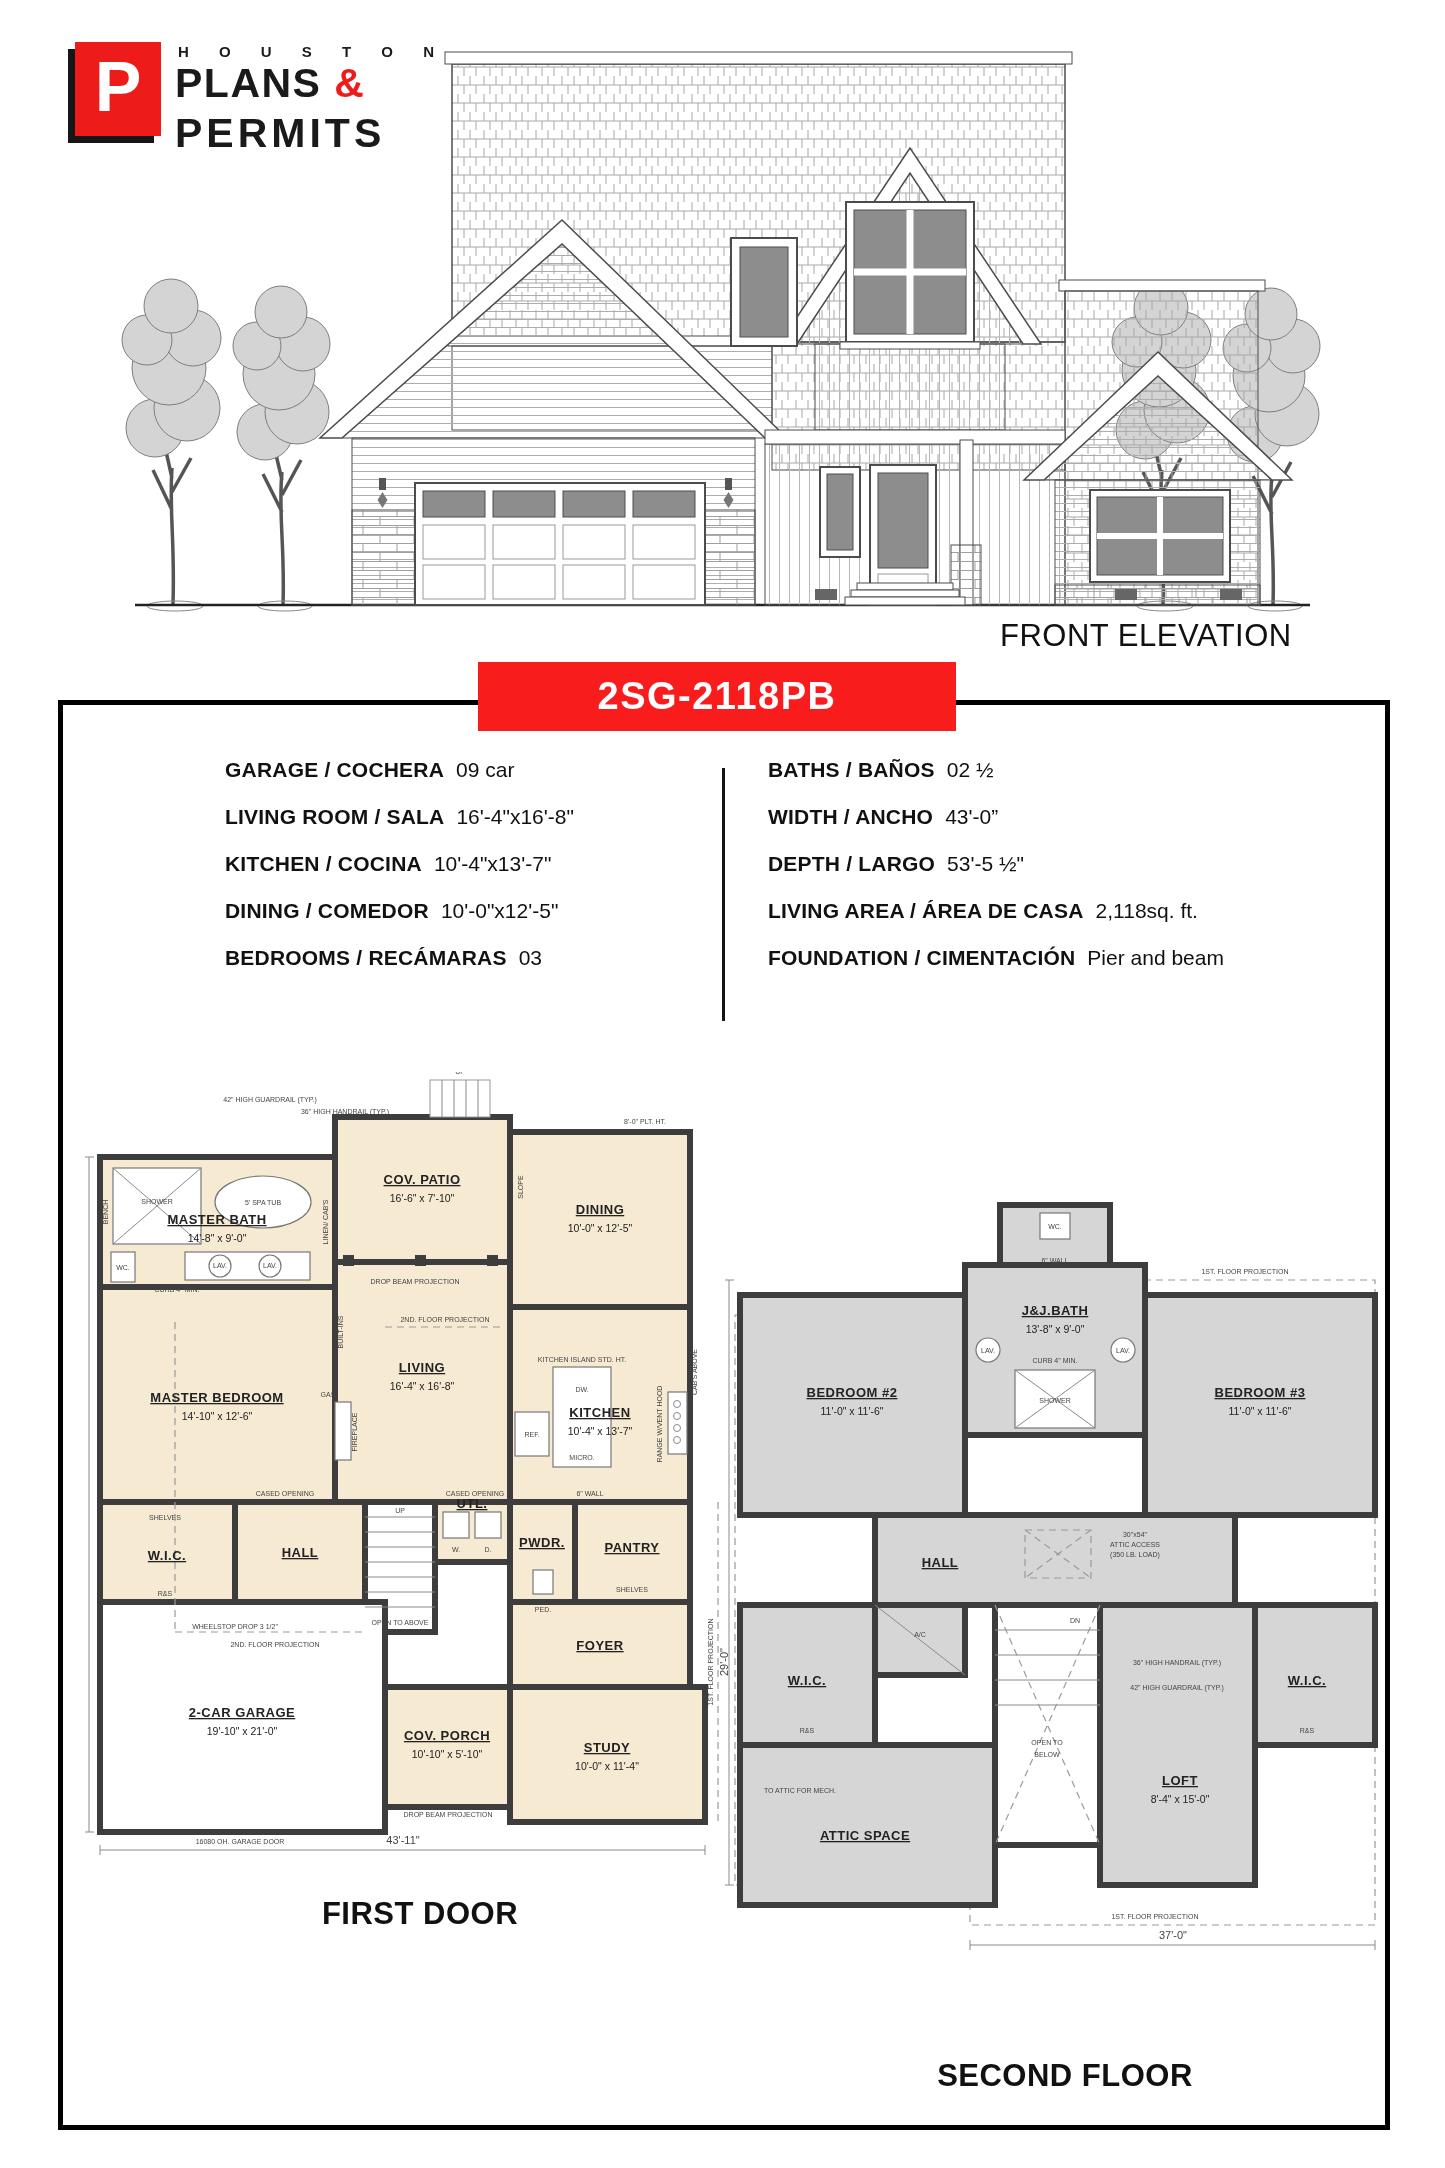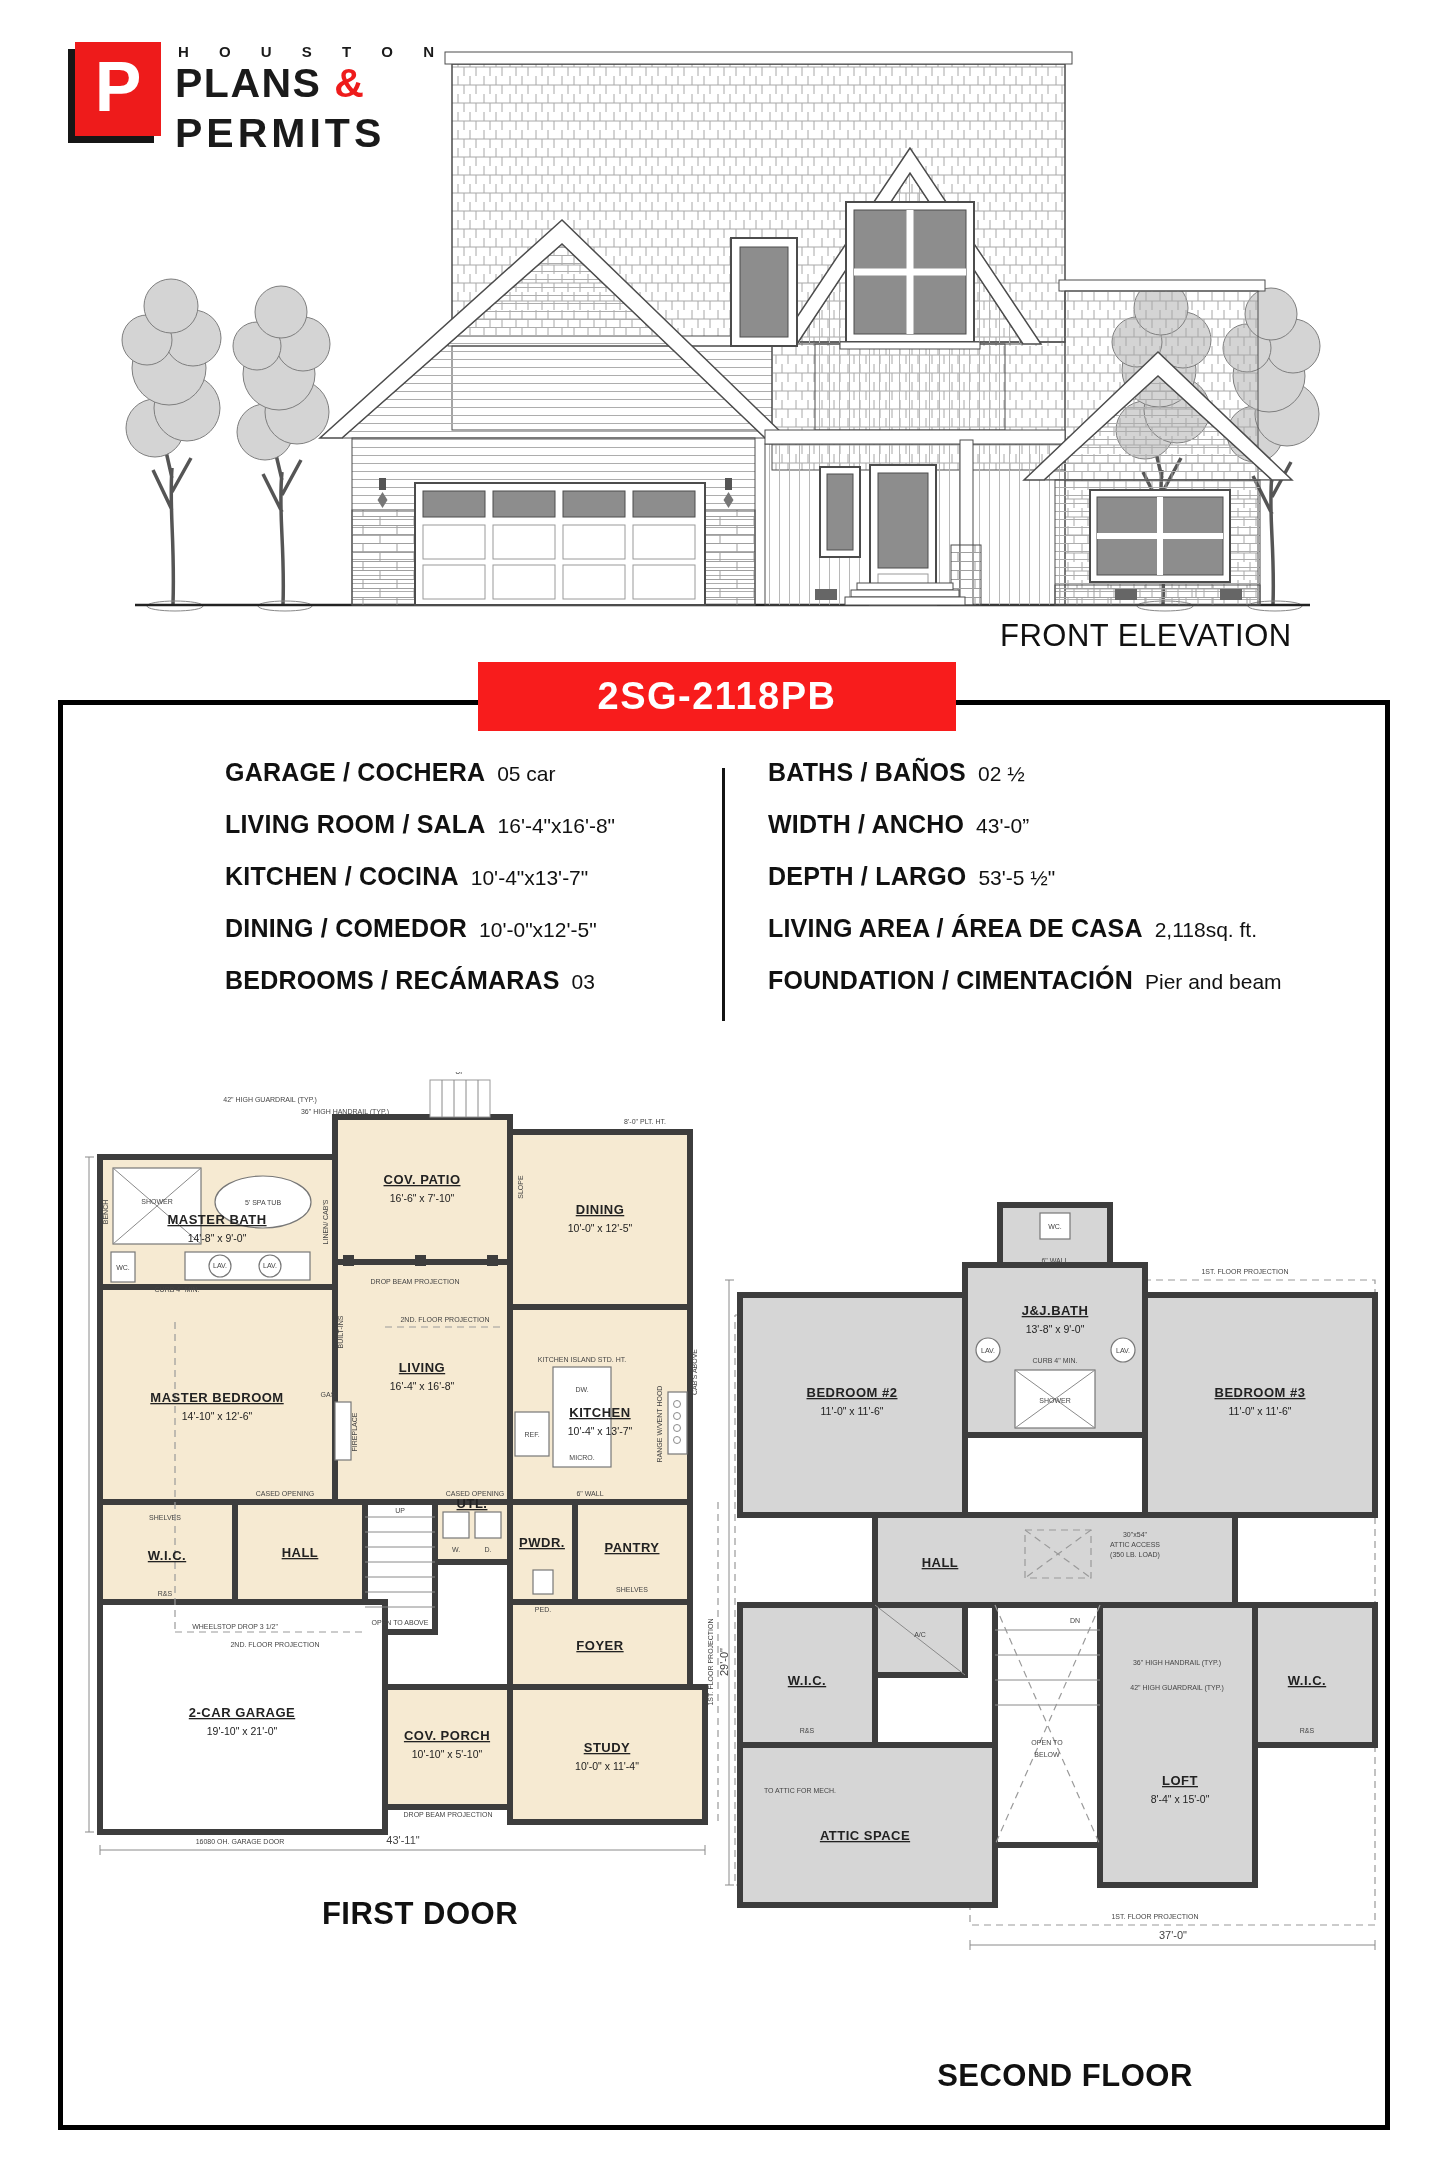--- a/index.html
+++ b/index.html
@@ -28,21 +28,21 @@
 
   .banner{left:465px;top:662px;width:478px;height:69px;background:#f81c1c;display:flex;
           align-items:center;justify-content:center;z-index:5;margin-left:13px;}
   .banner span{color:#fff;font-size:38px;font-weight:800;letter-spacing:1.5px;}
 
   .big-box{left:58px;top:700px;width:1322px;height:1420px;border:5px solid #000;background:#fff;z-index:1;}
 
   
   .spec-col{z-index:2;}
   .spec-row{display:flex;align-items:baseline;gap:12px;margin-bottom:23px;white-space:nowrap;}
-  .spec-label{font-weight:bold;font-size:25px;letter-spacing:0.2px;}
+  .spec-label{font-weight:bold;font-size:21px;letter-spacing:0.2px;}
   .spec-value{font-size:21px;}
   .spec-divider{left:722px;top:768px;width:3px;height:253px;background:#141414;z-index:2;}
 
   .floor-title{font-size:31px;font-weight:800;text-align:center;letter-spacing:0.5px;z-index:2;}
 
   svg{font-family:"Liberation Sans",sans-serif;}
   svg text{fill:#222;}
   .rn{font-size:13px;font-weight:bold;letter-spacing:0.5px;text-anchor:middle;text-decoration:underline;}
   .rd{font-size:10.5px;text-anchor:middle;}
   .ann{font-size:7px;fill:#444;text-anchor:middle;}
@@ -239,21 +239,21 @@
 
   <div class="abs big-box"></div>
 
   <div class="abs banner">
     <span>2SG-2118PB</span>
   </div>
 
   <div class="abs spec-col" style="left:225px;top:758px;">
     <div class="spec-row">
         <span class="spec-label">GARAGE / COCHERA</span>
-        <span class="spec-value">05 car</span>
+        <span class="spec-value">09 car</span>
       </div>
     <div class="spec-row">
         <span class="spec-label">LIVING ROOM / SALA</span>
         <span class="spec-value">16'-4"x16'-8"</span>
       </div>
     <div class="spec-row">
         <span class="spec-label">KITCHEN / COCINA</span>
         <span class="spec-value">10'-4"x13'-7"</span>
       </div>
     <div class="spec-row">

